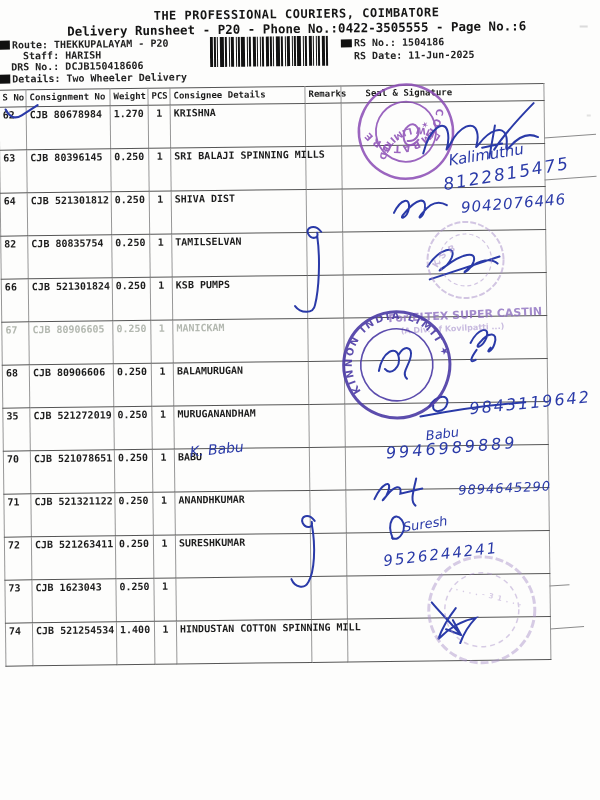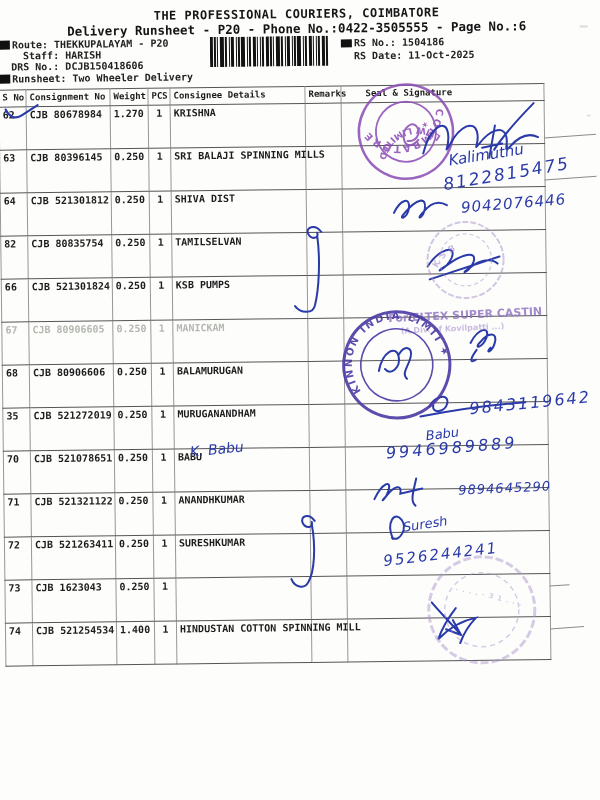--- a/index.html
+++ b/index.html
@@ -34,28 +34,28 @@
 
 <div class="sheet">
  <div class="skew">
 
   <div class="title">THE PROFESSIONAL COURIERS, COIMBATORE</div>
   <div class="subtitle">Delivery Runsheet - P20 - Phone No.:0422-3505555 - Page No.:6</div>
 
   <div class="mline" style="left:0;top:36px"><span class="chip"></span><span>Route:</span>&nbsp;<span>THEKKUPALAYAM - P20</span></div>
   <div class="mline" style="left:26px;top:47px"><span>Staff:</span>&nbsp;<span>HARISH</span></div>
   <div class="mline" style="left:14px;top:58px"><span>DRS No.:</span>&nbsp;<span>DCJB150418606</span></div>
-  <div class="mline" style="left:0;top:70px"><span class="chip"></span><span>Runsheet:</span>&nbsp;<span>Two Wheeler Delivery</span></div>
+  <div class="mline" style="left:0;top:70px"><span class="chip"></span><span>Details:</span>&nbsp;<span>Two Wheeler Delivery</span></div>
 
   <svg class="overlay" style="left:213px;top:36px" width="120" height="31">
     <line x1="0" y1="15" x2="118" y2="15" stroke="#121212" stroke-width="30" stroke-dasharray="3 1 2 1 1 2 4 1 2 2 1 1 3 2 1 1 2 1 4 2 1 1 2 2 3 1 1 2 1 1 2 2"></line>
   </svg>
 
   <div class="mline" style="left:344px;top:38px"><span class="chip sm"></span><span>RS No.:</span>&nbsp;<span>1504186</span></div>
-  <div class="mline" style="left:357px;top:51px"><span>RS Date:</span>&nbsp;<span>11-Oct-2025</span></div>
+  <div class="mline" style="left:357px;top:51px"><span>RS Date:</span>&nbsp;<span>11-Jun-2025</span></div>
 
   <table>
     <colgroup>
       <col style="width:27px">
           <col style="width:84px">
           <col style="width:38px">
       <col style="width:22px">
           <col style="width:135px">
           <col style="width:36px">
           <col style="width:203px">

